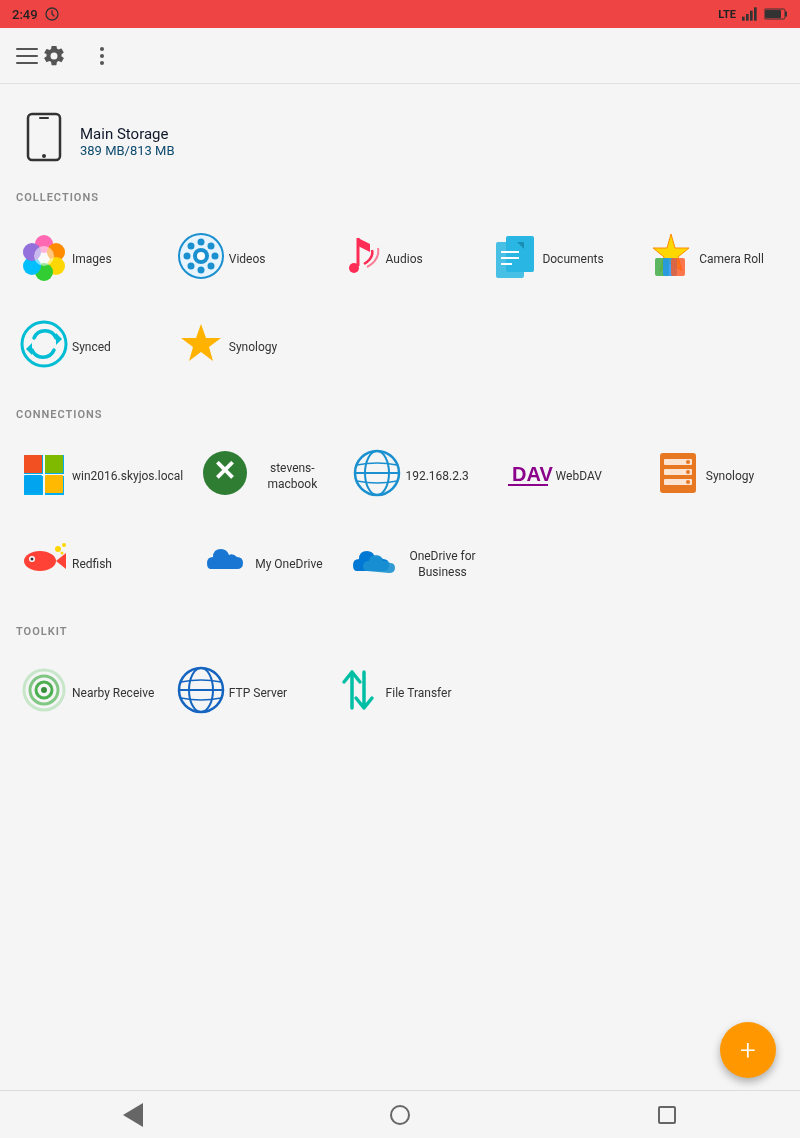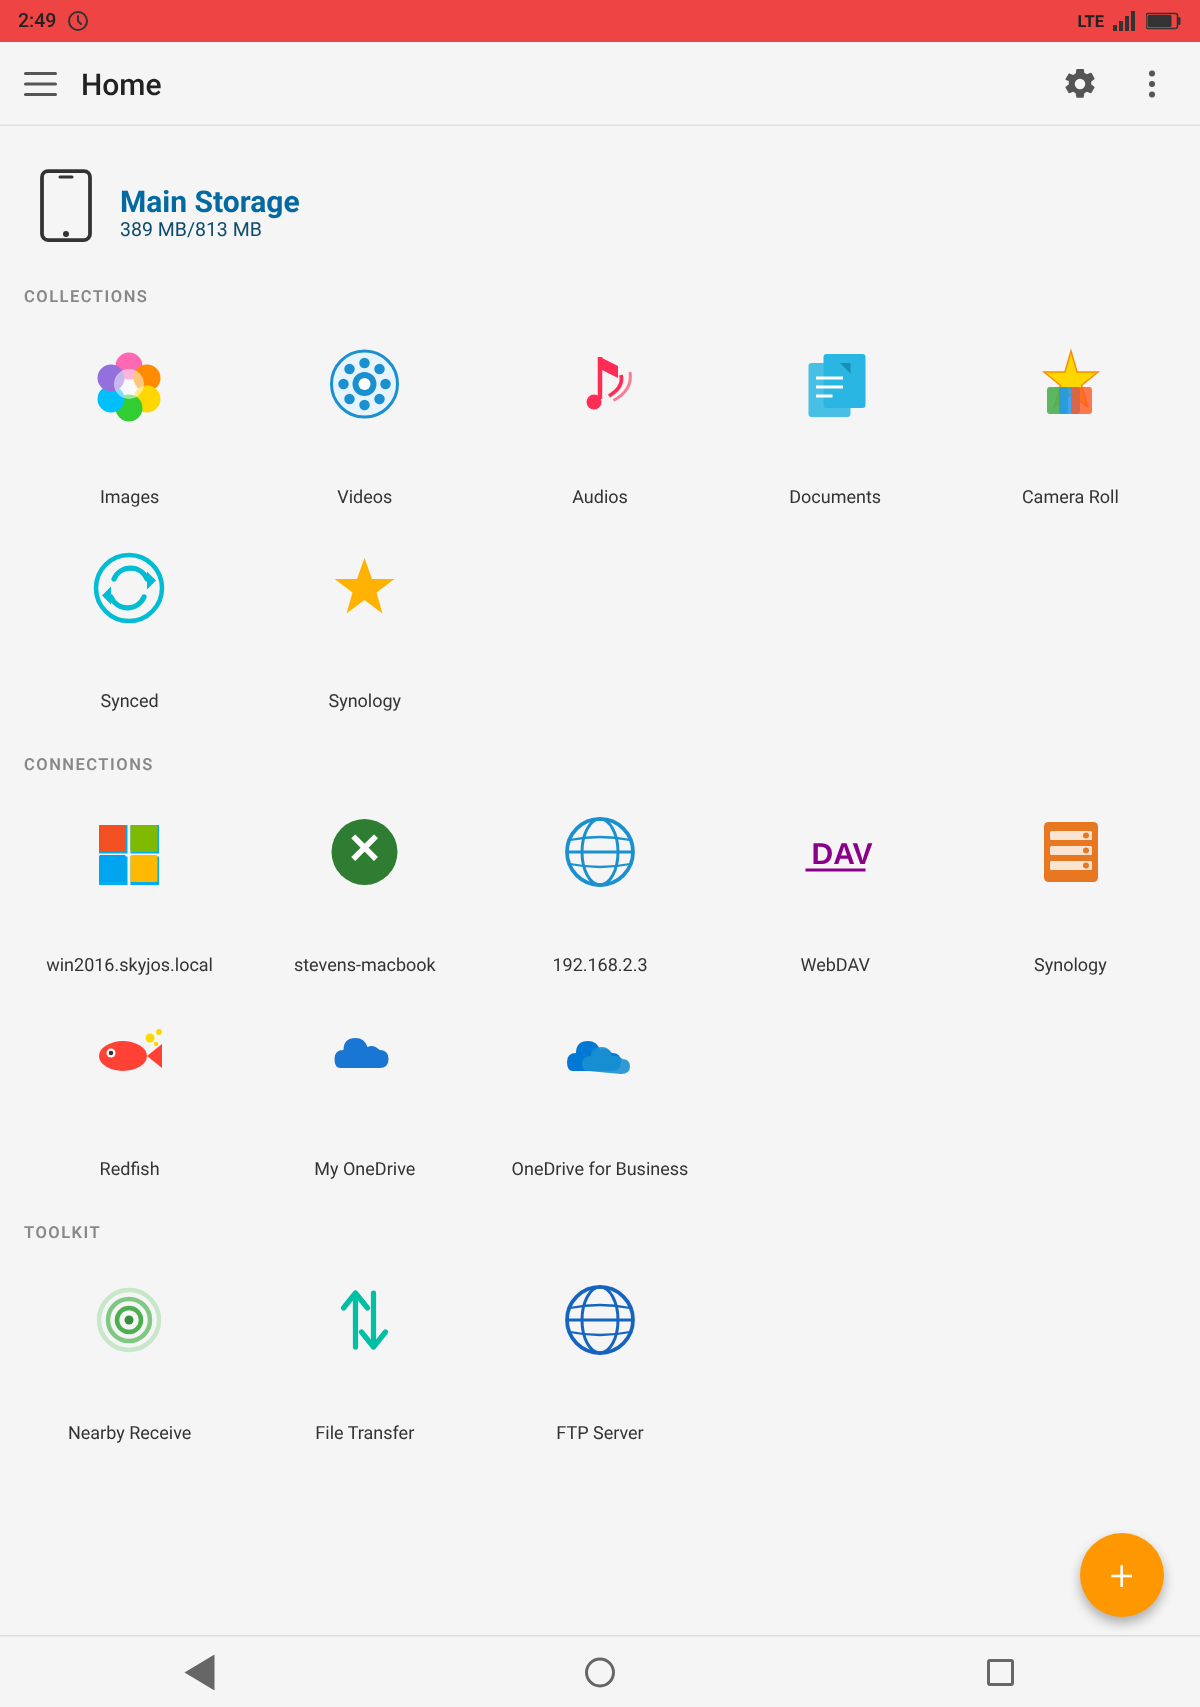--- a/index.html
+++ b/index.html
@@ -79,23 +79,23 @@
       align-items: center;
       padding: 12px 24px;
       gap: 16px;
     }
     .storage-icon {
       font-size: 36px;
       color: #333;
     }
     .storage-info {}
     .storage-name {
-      font-size: 20px;
-      font-weight: 700;
-      color: #0369a1;
+      font-size: 15px;
+      font-weight: 400;
+      color: #0f172a;
     }
     .storage-size {
       font-size: 13px;
       color: #0c4a6e;
     }
 
     
     .section-label {
       font-size: 11px;
       font-weight: 600;
@@ -105,26 +105,24 @@
     }
 
     
     .grid {
       display: grid;
       grid-template-columns: repeat(5, 1fr);
       padding: 8px 8px;
     }
     .grid-item {
       display: flex;
-      flex-direction: column;
       align-items: center;
       padding: 12px 8px;
       cursor: pointer;
       border-radius: 8px;
-      gap: 32px;
     }
     .grid-item-icon {
       width: 56px;
       height: 56px;
       display: flex;
       align-items: center;
       justify-content: center;
       margin-bottom: 8px;
     }
     .grid-item-label {
@@ -238,21 +236,20 @@
     </svg>
   </div>
 </div>
 
 <div class="app-bar">
   <div class="hamburger">
     <span></span>
       <span></span>
       <span></span>
   </div>
-  <div class="app-bar-title">Home</div>
   <div class="app-bar-icons">
     <div class="icon-btn">
       <svg width="24" height="24" viewBox="0 0 24 24">
         <path fill="#555" d="M12 15.5A3.5 3.5 0 0 1 8.5 12 3.5 3.5 0 0 1 12 8.5a3.5 3.5 0 0 1 3.5 3.5 3.5 3.5 0 0 1-3.5 3.5m7.43-2.92c.04-.34.07-.68.07-1.08s-.03-.74-.07-1.08l2.11-1.63c.19-.15.24-.42.12-.64l-2-3.46c-.12-.22-.39-.3-.61-.22l-2.49 1c-.52-.4-1.08-.73-1.69-.98l-.38-2.65C14.46 2.18 14.25 2 14 2h-4c-.25 0-.46.18-.49.42l-.38 2.65c-.61.25-1.17.59-1.69.98l-2.49-1c-.23-.09-.49 0-.61.22l-2 3.46c-.13.22-.07.49.12.64L4.57 10c-.04.34-.07.67-.07 1.08s.03.74.07 1.08l-2.11 1.63c-.19.15-.24.42-.12.64l2 3.46c.12.22.39.3.61.22l2.49-1c.52.4 1.08.73 1.69.98l.38 2.65c.03.24.24.42.49.42h4c.25 0 .46-.18.49-.42l.38-2.65c.61-.25 1.17-.58 1.69-.98l2.49 1c.23.09.49 0 .61-.22l2-3.46c.12-.22.07-.49-.12-.64l-2.11-1.63z"></path>
       </svg>
     </div>
     <div class="icon-btn">
       <svg width="24" height="24" viewBox="0 0 24 24">
         <circle cx="12" cy="5" r="2" fill="#555"></circle>
         <circle cx="12" cy="12" r="2" fill="#555"></circle>
@@ -514,41 +511,41 @@
           <circle cx="26" cy="26" r="8" fill="none" stroke="#4CAF50" stroke-width="3"></circle>
           <circle cx="26" cy="26" r="3" fill="#388E3C"></circle>
         </svg>
       </div>
       <div class="grid-item-label">Nearby Receive</div>
     </div>
 
     <div class="grid-item">
       <div class="grid-item-icon">
         <svg class="svg-icon" viewBox="0 0 52 52">
-
-          <path d="M20 8 L20 44 M20 8 L12 18 M20 8 L28 18" stroke="#00BFA5" stroke-width="3.5" fill="none" stroke-linecap="round" stroke-linejoin="round"></path>
-          <path d="M32 44 L32 8 M32 44 L24 34 M32 44 L40 34" stroke="#00BFA5" stroke-width="3.5" fill="none" stroke-linecap="round" stroke-linejoin="round"></path>
-        </svg>
-      </div>
-      <div class="grid-item-label">File Transfer</div>
-    </div>
-
-    <div class="grid-item">
-      <div class="grid-item-icon">
-        <svg class="svg-icon" viewBox="0 0 52 52">
           <circle cx="26" cy="26" r="22" fill="none" stroke="#1565C0" stroke-width="2.5"></circle>
           <ellipse cx="26" cy="26" rx="12" ry="22" fill="none" stroke="#1565C0" stroke-width="2"></ellipse>
           <line x1="4" y1="26" x2="48" y2="26" stroke="#1565C0" stroke-width="2"></line>
           <path d="M6 18 Q26 14 46 18" stroke="#1565C0" stroke-width="1.5" fill="none"></path>
           <path d="M6 34 Q26 38 46 34" stroke="#1565C0" stroke-width="1.5" fill="none"></path>
         </svg>
       </div>
       <div class="grid-item-label">FTP Server</div>
     </div>
 
+    <div class="grid-item">
+      <div class="grid-item-icon">
+        <svg class="svg-icon" viewBox="0 0 52 52">
+
+          <path d="M20 8 L20 44 M20 8 L12 18 M20 8 L28 18" stroke="#00BFA5" stroke-width="3.5" fill="none" stroke-linecap="round" stroke-linejoin="round"></path>
+          <path d="M32 44 L32 8 M32 44 L24 34 M32 44 L40 34" stroke="#00BFA5" stroke-width="3.5" fill="none" stroke-linecap="round" stroke-linejoin="round"></path>
+        </svg>
+      </div>
+      <div class="grid-item-label">File Transfer</div>
+    </div>
+
   </div>
 
 </div>
 
 <div class="fab">
   <span>+</span>
 </div>
 
 <div class="bottom-nav">
   <div class="bottom-nav-btn">

